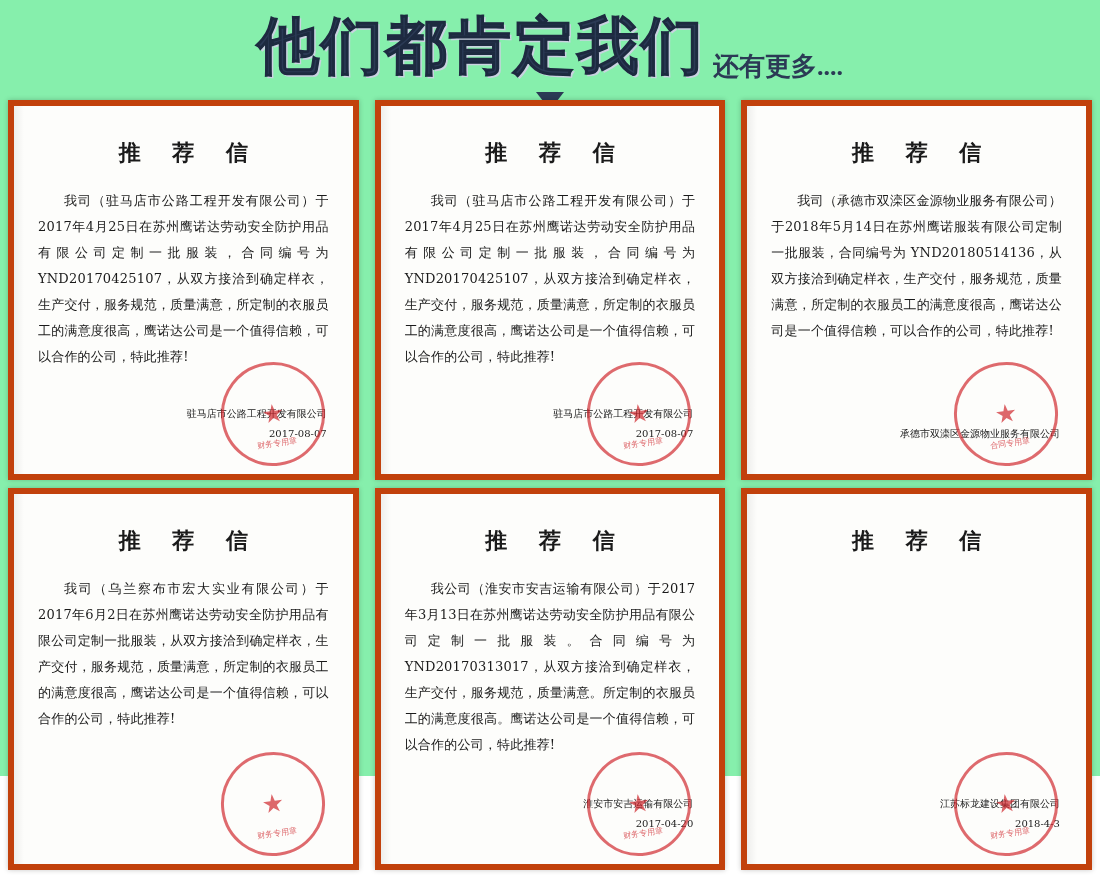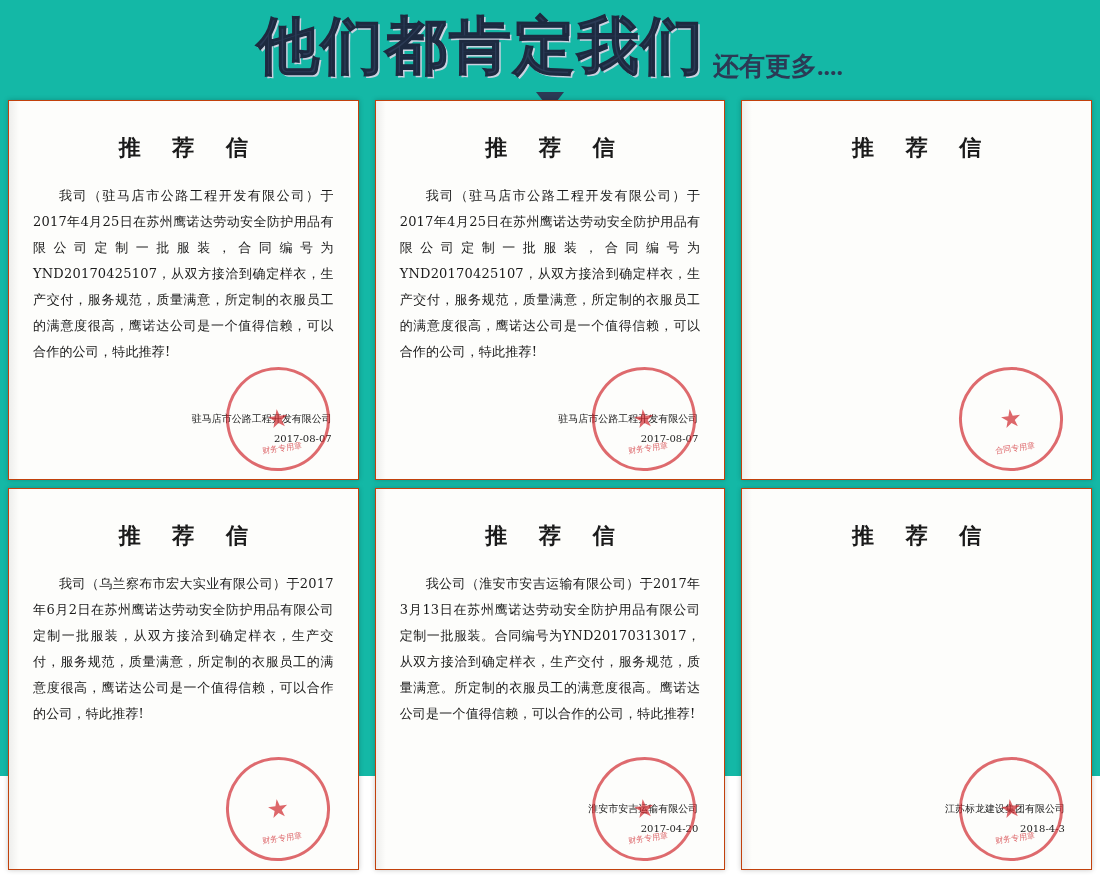--- a/index.html
+++ b/index.html
@@ -6,21 +6,21 @@
   html, body {
     margin: 0; padding: 0;
     width: 1100px; height: 876px;
     background: #ffffff;
     font-family: "Liberation Serif", serif;
     overflow: hidden;
   }
   #page {
     position: relative;
     width: 1100px; height: 776px;
-    background: #14b8a6;
+    background: #86efac;
   }
 
   
   .header {
     position: absolute;
     top: 0; left: 0;
     width: 1100px;
     height: 92px;
     display: flex;
     align-items: center;
@@ -74,21 +74,21 @@
     padding: 4px 8px;
     position: relative;
   }
   .cell.row2 { height: 390px; }
 
   .cert {
     position: relative;
     width: 100%;
     height: 100%;
     background: #fdfdfb;
-    border: 1px solid #c2410c;
+    border: 6px solid #c2410c;
     box-shadow: 0 0 5px rgba(0,0,0,0.22);
     padding: 26px 24px 10px 24px;
     overflow: hidden;
   }
   .cert-title {
     text-align: center;
     font-family: "DejaVu Sans", sans-serif;
     font-weight: 700;
     font-size: 22px;
     letter-spacing: 12px;
@@ -202,21 +202,23 @@
         <div class="seal">
 
           <div class="seal-bottom">财务专用章</div>
         </div>
       </div>
     </div>
 
     <div class="cell">
       <div class="cert">
         <div class="cert-title">推 荐 信</div>
-        <div class="cert-sign">
+        <div class="cert-body">我司（承德市双滦区金源物业服务有限公司）于2018年5月14日在苏州鹰诺服装有限公司定制一批服装，合同编号为 YND20180514136，从双方接洽到确定样衣，生产交付，服务规范，质量满意，所定制的衣服员工的满意度很高，鹰诺达公司是一个值得信赖，可以合作的公司，特此推荐!</div>
+        <div class="cert-sign">
+          <div class="company">承德市双滦区金源物业服务有限公司</div>
         </div>
         <div class="seal">
 
           <div class="seal-bottom">合同专用章</div>
         </div>
       </div>
     </div>
 
     <div class="cell row2">
       <div class="cert">

